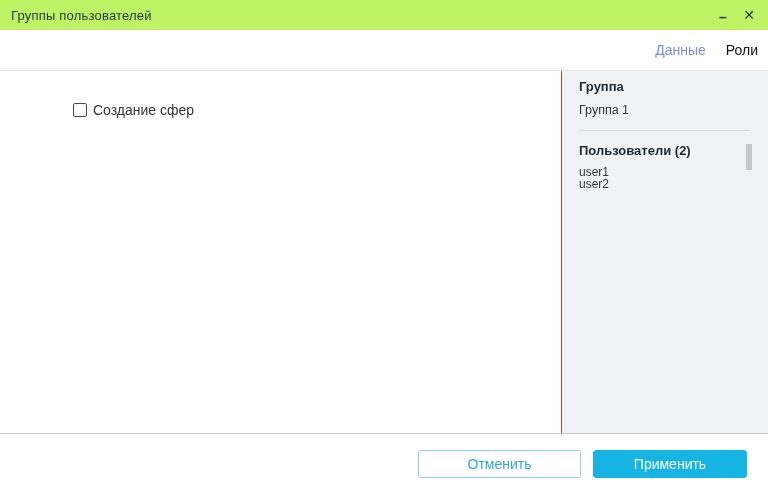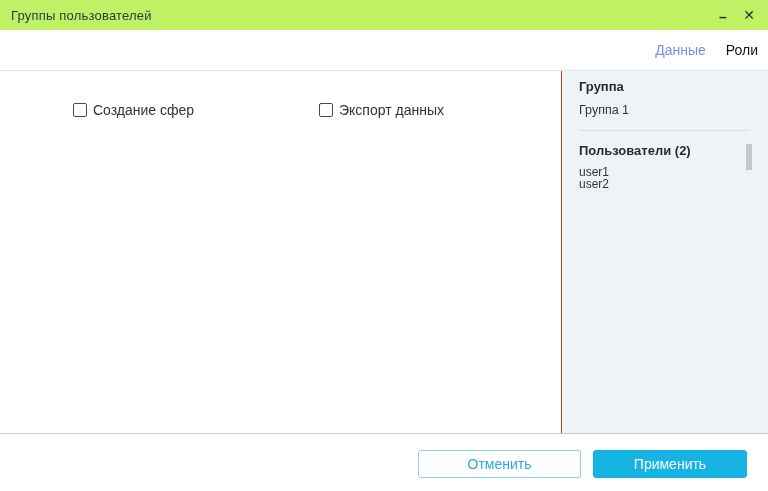--- a/index.html
+++ b/index.html
@@ -101,24 +101,20 @@
   <span class="tab">Данные</span>
   <span class="tab active">Роли</span>
 </div>
 <div class="sep-top"></div>
 
 <div class="content">
   <div class="cb-row first">
     <span class="cb-box"></span>
     <span class="cb-label">Создание сфер</span>
   </div>
-  <div class="cb-row second">
-    <span class="cb-box"></span>
-    <span class="cb-label">Экспорт данных</span>
-  </div>
 </div>
 
 <div class="sidepanel">
   <div class="panel-header">Группа</div>
   <div class="panel-value">Группа 1</div>
   <div class="panel-divider"></div>
   <div class="panel-header">Пользователи (2)</div>
   <div class="user-list">
     <div class="user-item">user1</div>
     <div class="user-item">user2</div>

